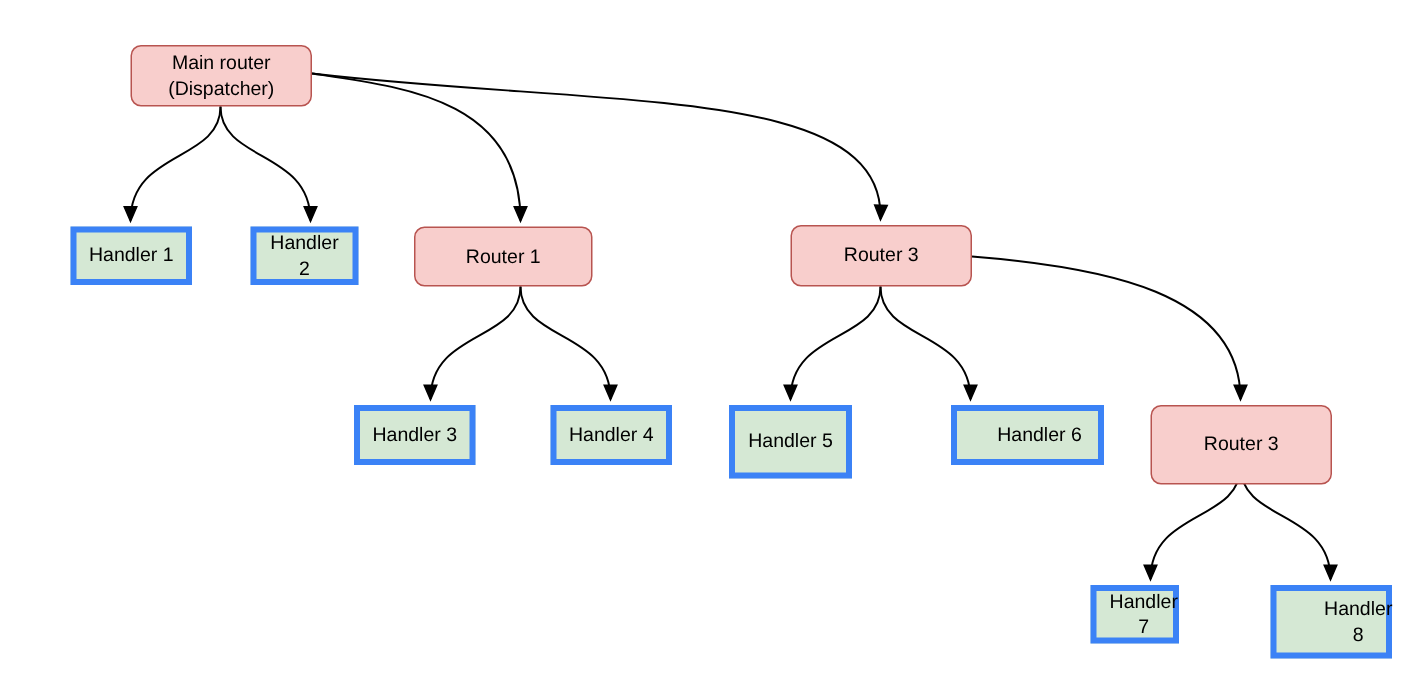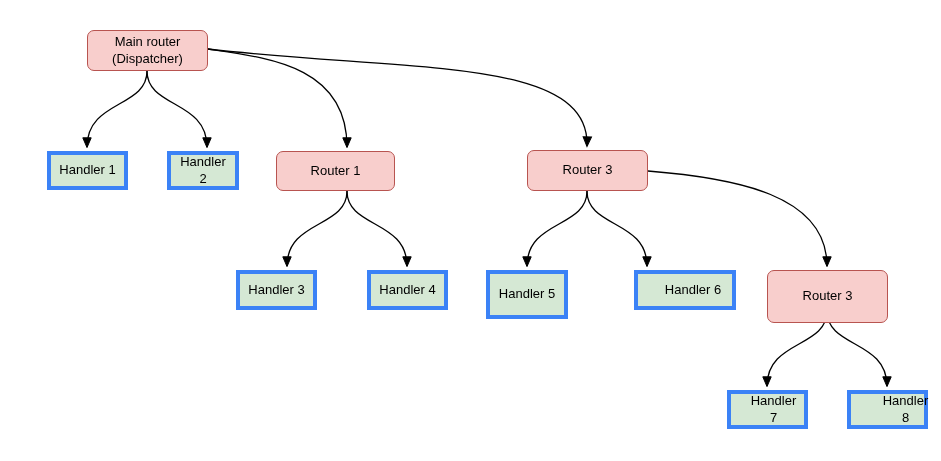--- a/index.html
+++ b/index.html
@@ -88,17 +88,17 @@
   <div class="node handler" style="left:220px; top:270px; width:81px;  height:40px;text-align:right;">Handler 3</div>
 
   <div class="node handler" style="left:351px; top:270px; width:81px;  height:40px;">Handler 4</div>
 
   <div class="node handler" style="left:470px; top:270px; width:82px;  height:49px;">Handler 5</div>
 
   <div class="node handler" style="left:618px; top:270px; width:102px;  height:40px;padding-left:20px;">Handler 6</div>
 
   <div class="node router" style="left:751px; top:270px; width:121px; height:53px;">Router 3</div>
 
-  <div class="node handler" style="left:711px; top:390px; width:81px;  height:39px;padding-left:16px;">Handler 7</div>
+  <div class="node handler" style="left:711px; top:390px; width:59px;  height:39px;padding-left:16px;">Handler 7</div>
 
-  <div class="node handler" style="left:831px; top:390px; width:81px;  height:39px;padding-left:40px;">Handler 8</div>
+  <div class="node handler" style="left:831px; top:390px; width:81px;  height:49px;padding-left:40px;">Handler 8</div>
 
 </div>
 
 </body></html>

